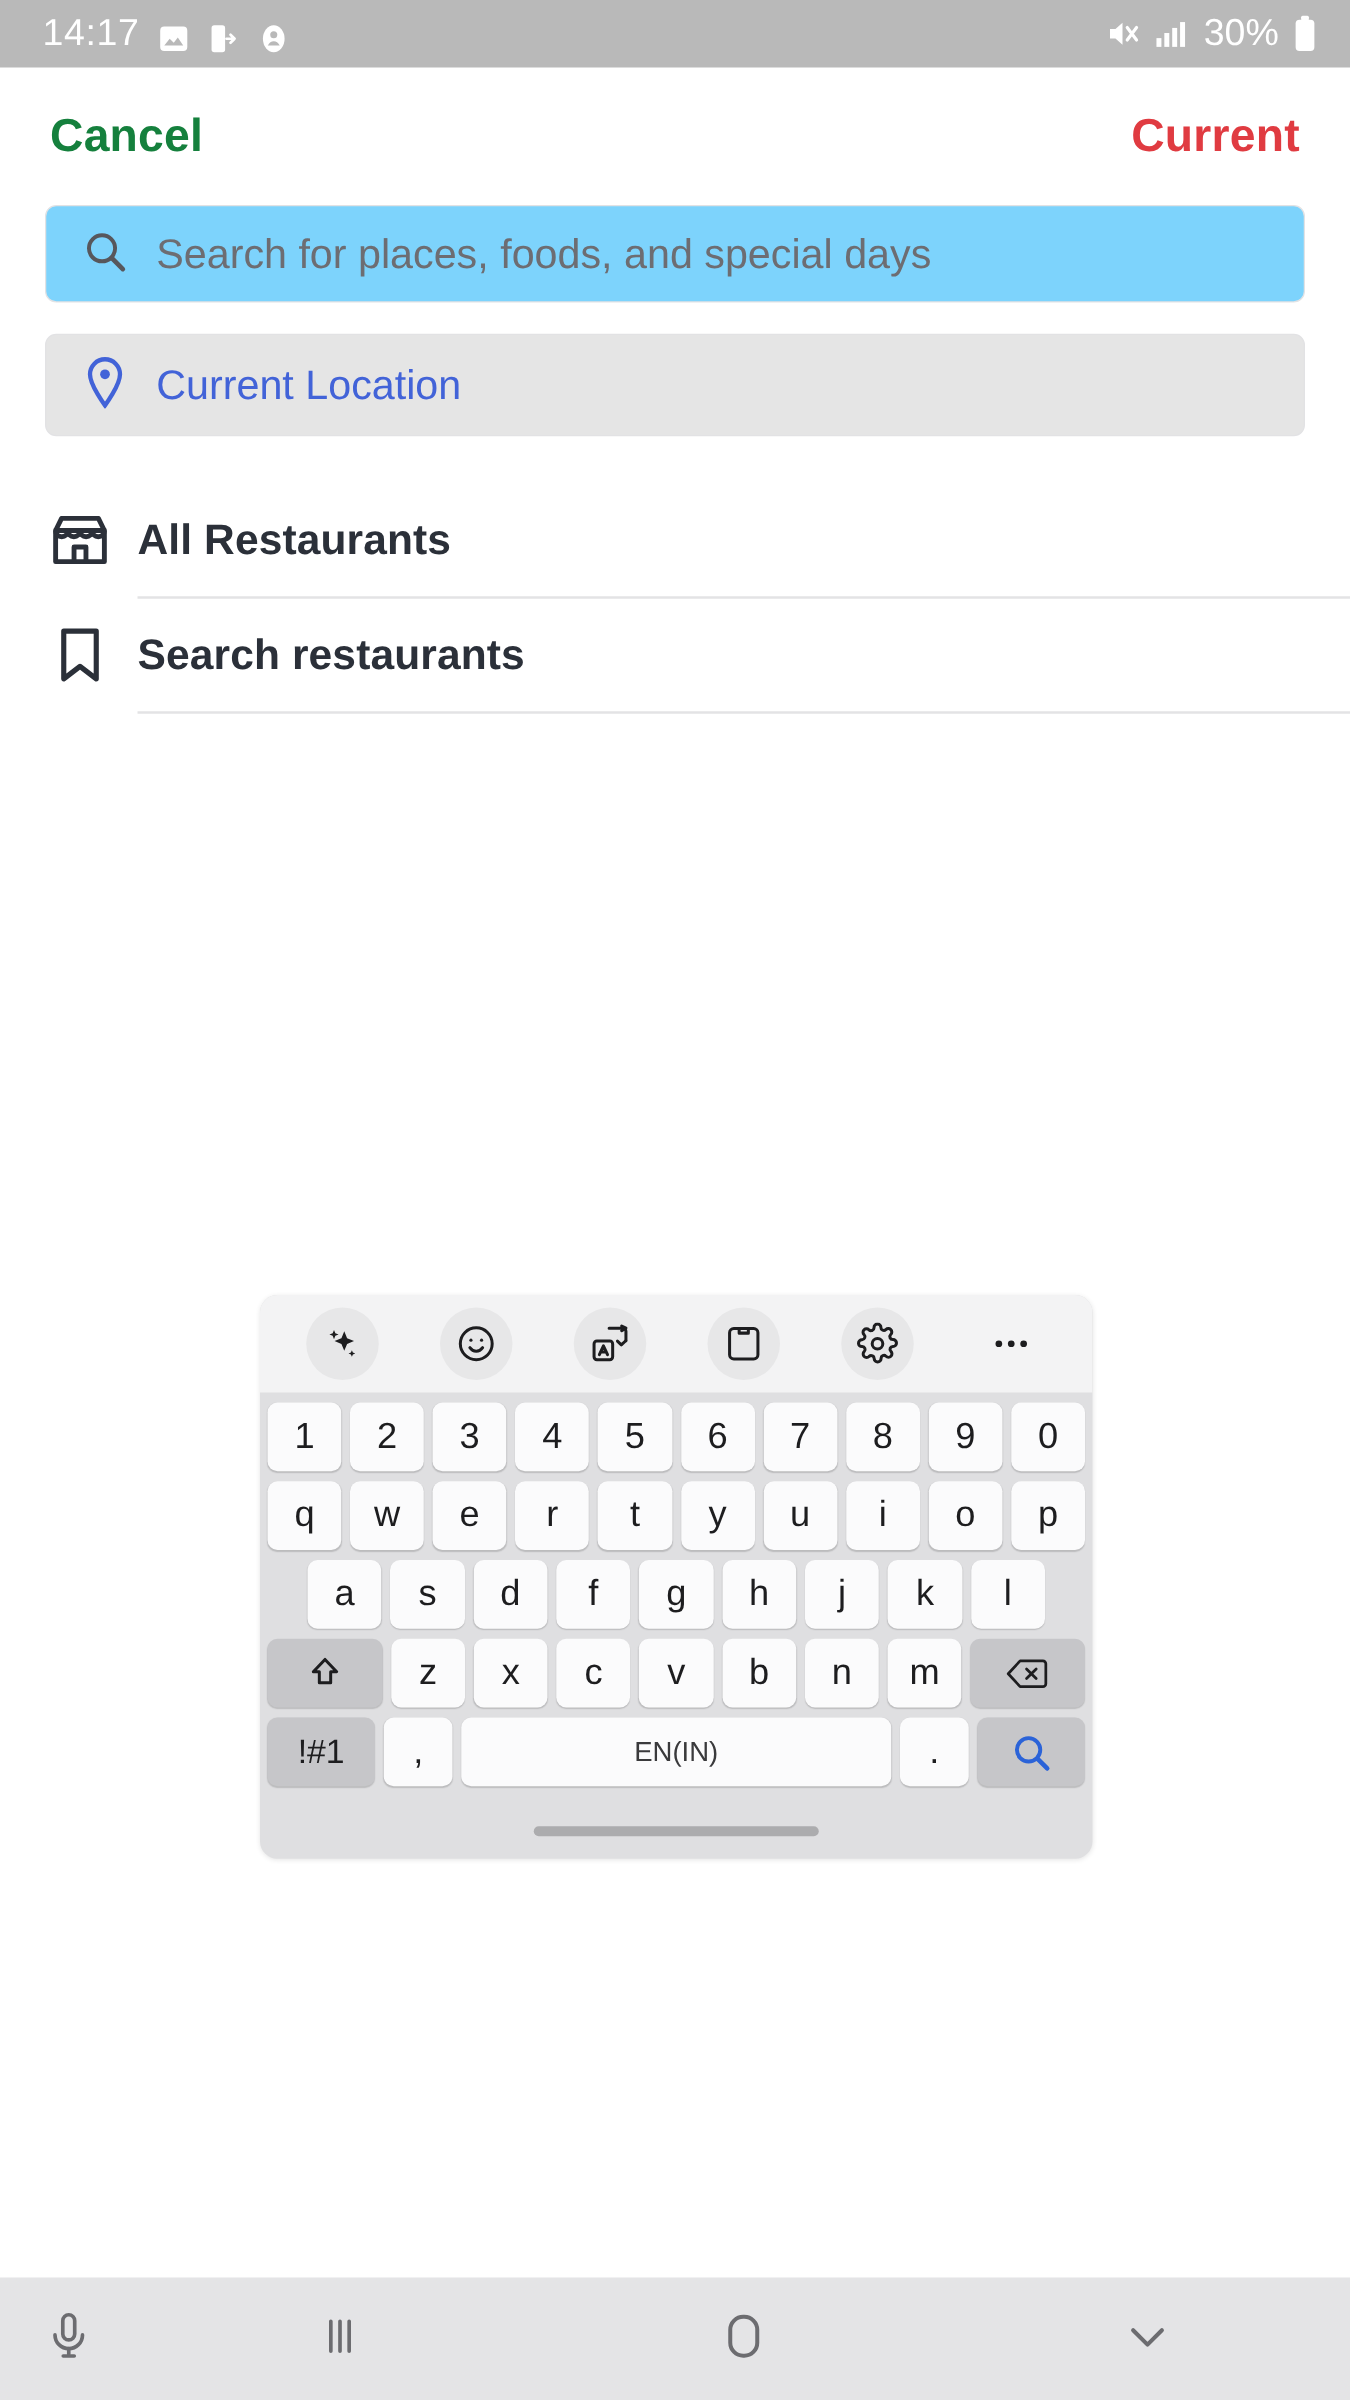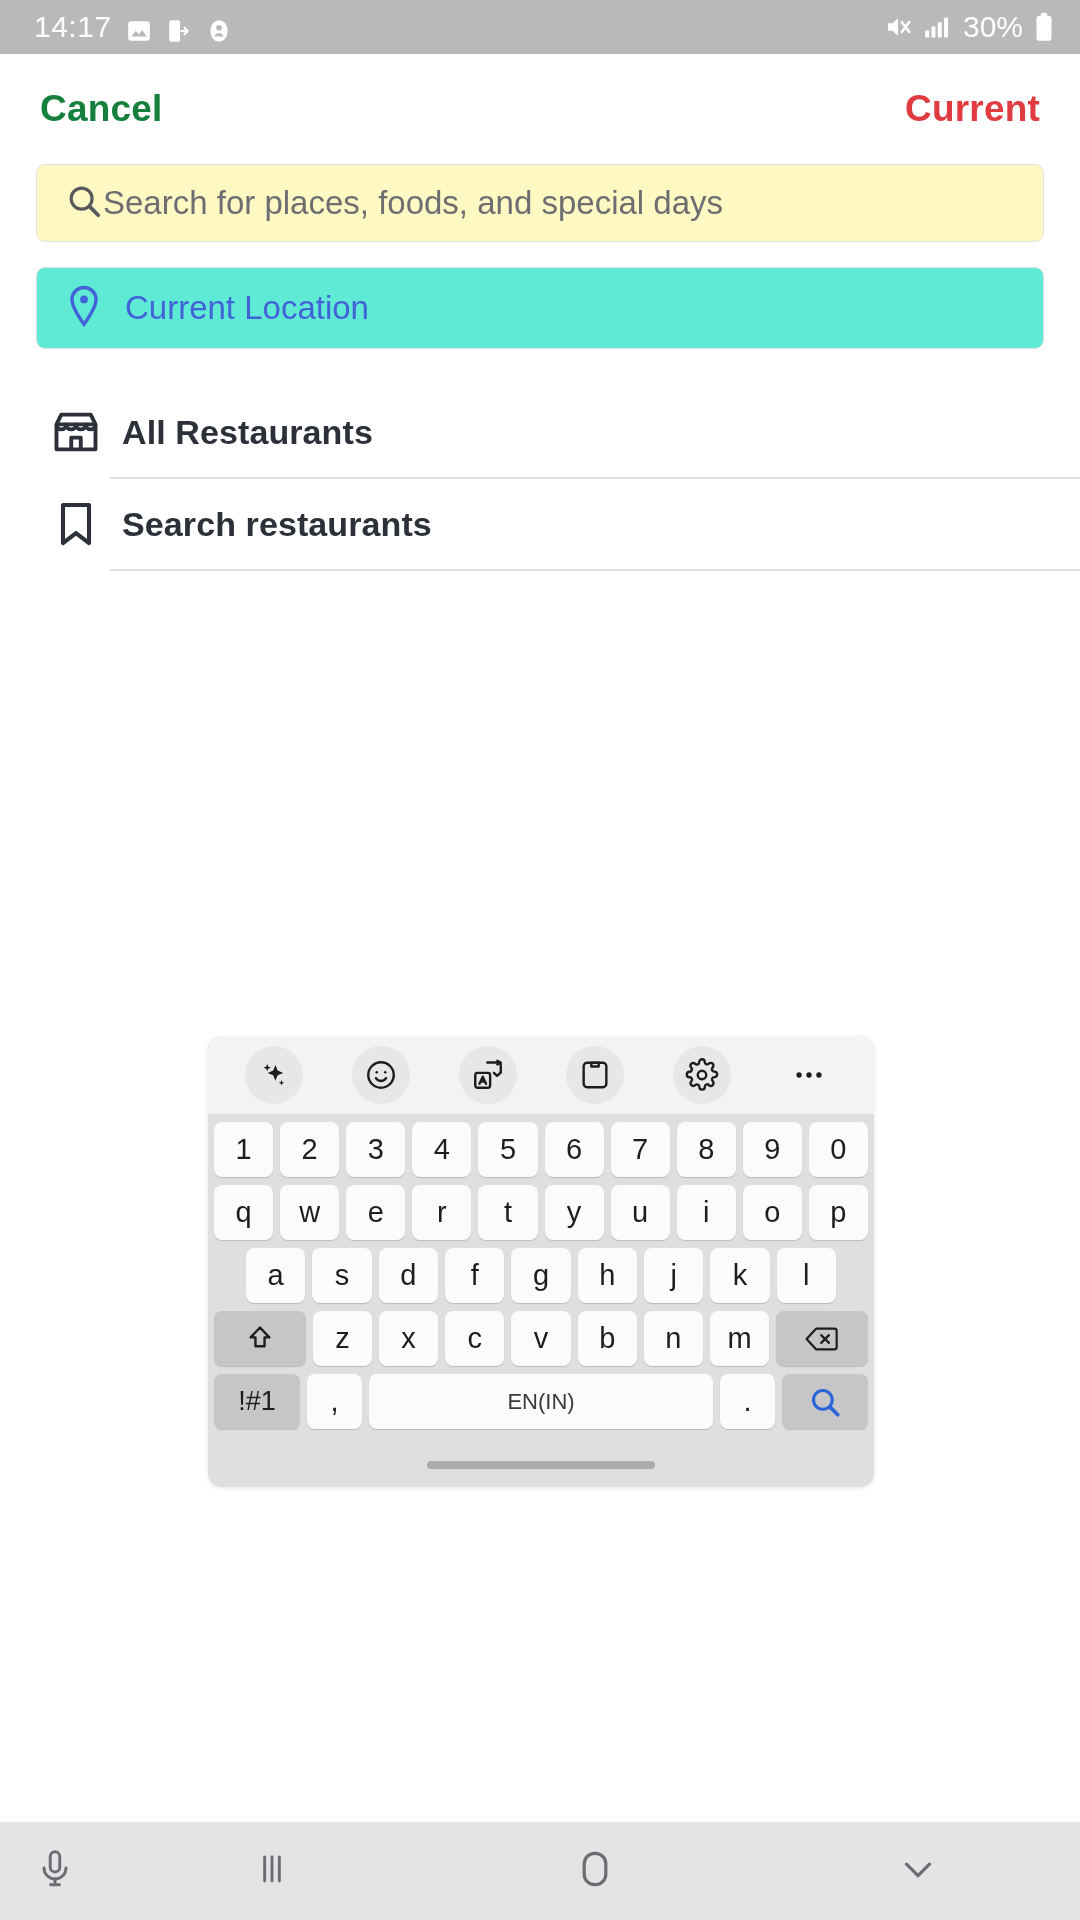--- a/index.html
+++ b/index.html
@@ -50,50 +50,51 @@
 
   
   .field-wrap{ padding:0 36px; }
   .search-field{
     height:78px;
     border:1.5px solid #e2e2e4;
     border-radius:9px;
     display:flex;
     align-items:center;
     padding:0 28px;
-    background:#fef9c3;
+    gap:22px;
+    background:#7dd3fc;
   }
   .search-placeholder{
     font-size:33px;
     color:#6d6d72;
   }
 
   .loc-field{
     margin-top:25px;
     height:82px;
     border:1.5px solid #e2e2e4;
     border-radius:9px;
     display:flex;
     align-items:center;
     padding:0 28px;
     gap:22px;
-    background:#5eead4;
+    background:#e5e5e5;
   }
   .loc-label{
     font-size:33px;
     color:#4263d8;
   }
 
   
   .menu{ margin-top:38px; }
   .menu-row{
     display:flex;
     align-items:center;
     min-height:90px;
-    padding-left:50px;
+    padding-left:38px;
   }
   .menu-icon{
     width:72px;
     display:flex;
     align-items:center;
     justify-content:flex-start;
     flex:none;
   }
   .menu-label{
     font-size:34px;

